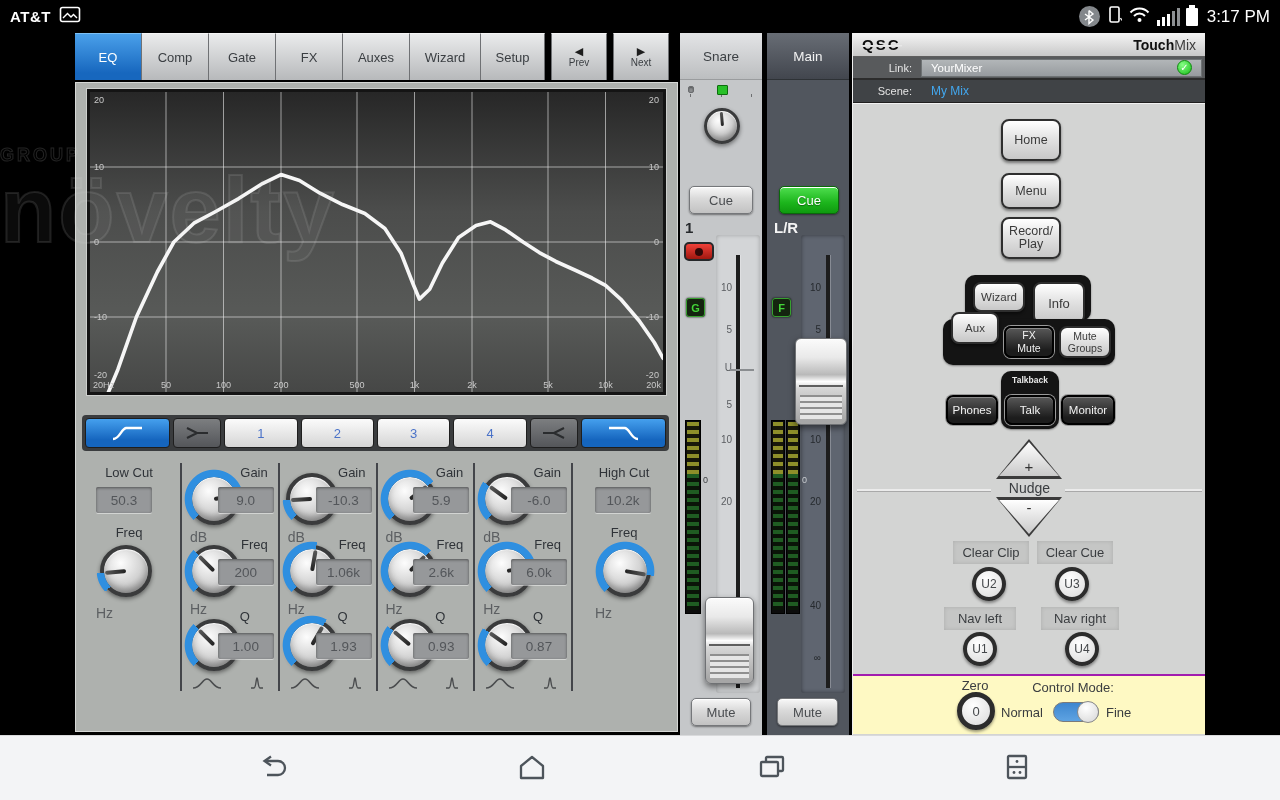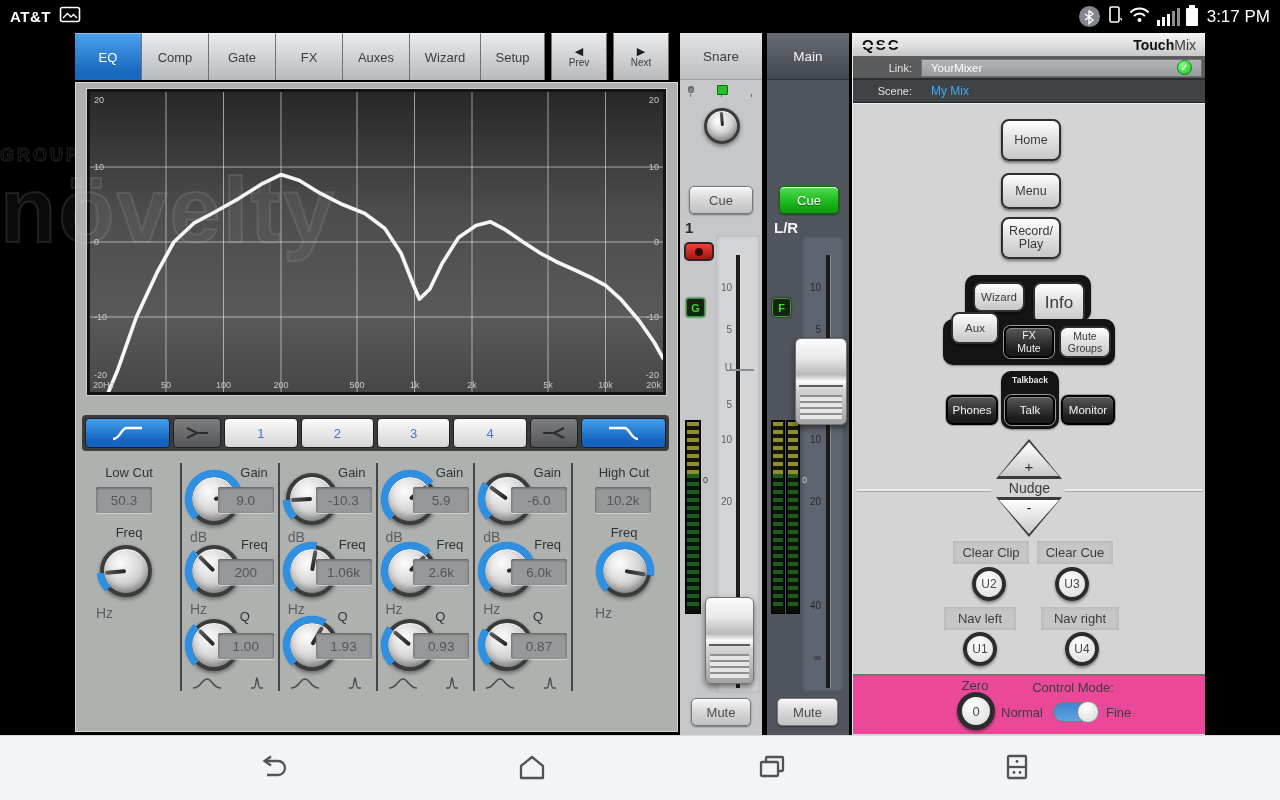--- a/index.html
+++ b/index.html
@@ -132,21 +132,21 @@
   .tm b{font-weight:800;color:#101010;}
   .rp-link{height:23px;background:#585a5c;display:flex;align-items:center;border-bottom:2px solid #2c2c2c;box-sizing:border-box;}
   .rp-link .lbl,.rp-scene .lbl{width:68px;text-align:right;padding-right:9px;color:#e4e4e4;font-size:11px;box-sizing:border-box;flex:none;}
   .rp-link .field{flex:1;height:18px;background:linear-gradient(180deg,#b2b6b8,#979b9f);margin-right:3px;
     display:flex;align-items:center;padding:0 9px;color:#fff;font-size:11.5px;border:1px solid #6e7274;box-sizing:border-box;}
   .check{width:15px;height:15px;border-radius:50%;background:radial-gradient(circle at 35% 30%,#86ff86,#17bd17);
     color:#fff;font-size:10px;display:flex;align-items:center;justify-content:center;margin-left:auto;border:1px solid #0c8a0c;box-sizing:border-box;}
   .rp-scene{height:23px;background:#404346;display:flex;align-items:center;border-bottom:1px solid #1f1f1f;box-sizing:border-box;}
   .rp-scene .val{padding-left:10px;color:#42a7ee;font-size:12px;}
   .rp-body{position:relative;height:571px;background:#d3d4d3;border-top:1px solid #f2f2f2;box-sizing:border-box;}
-  .rp-bottom{position:relative;height:60px;background:#ec4899;border-top:2px solid #737373;box-sizing:border-box;}
+  .rp-bottom{position:relative;height:60px;background:#fef9c3;border-top:2px solid #a21caf;box-sizing:border-box;}
   .bevel{position:absolute;background:linear-gradient(180deg,#ffffff,#e3e3e3 45%,#c7c7c7);
     border:2px solid #2e2e2e;border-radius:8px;color:#3a3a3a;font-size:12.5px;
     display:flex;align-items:center;justify-content:center;text-align:center;
     box-shadow:0 2px 3px rgba(0,0,0,.45),inset 0 1px 0 #fff;box-sizing:border-box;}
   .darkb{position:absolute;background:linear-gradient(180deg,#585858,#1c1c1c 80%);
     border:2px solid #000;border-radius:7px;color:#f2f2f2;font-size:12px;
     display:flex;align-items:center;justify-content:center;text-align:center;
     box-shadow:0 0 0 1px #9a9a9a,inset 0 1px 0 rgba(255,255,255,.3);box-sizing:border-box;}
   .pod{position:absolute;background:#141414;border-radius:10px;box-shadow:0 1px 2px rgba(0,0,0,.4);}
   .ml{white-space:pre-line;line-height:13px;}
@@ -554,21 +554,21 @@
     </div>
 
     <div class="rp-body">
       <div class="bevel" style="left:148px;top:15px;width:60px;height:42px">Home</div>
       <div class="bevel" style="left:148px;top:69px;width:60px;height:36px">Menu</div>
       <div class="bevel ml" style="left:148px;top:113px;width:60px;height:42px">Record/
 Play</div>
 
       <div class="pod" style="left:112px;top:171px;width:126px;height:46px"></div>
       <div class="bevel" style="left:120px;top:178px;width:52px;height:30px;font-size:11.5px">Wizard</div>
-      <div class="bevel" style="left:180px;top:178px;width:52px;height:42px;font-size:17px">Info</div>
+      <div class="bevel" style="left:180px;top:178px;width:52px;height:42px;font-size:13px">Info</div>
       <div class="pod" style="left:90px;top:215px;width:172px;height:46px"></div>
       <div class="bevel" style="left:98px;top:208px;width:48px;height:32px;font-size:11.5px">Aux</div>
       <div class="darkb ml" style="left:151px;top:222px;width:50px;height:32px;font-size:10.5px">FX
 Mute</div>
       <div class="bevel ml" style="left:206px;top:222px;width:52px;height:32px;font-size:10.5px;line-height:12px">Mute
 Groups</div>
 
       <div class="pod" style="left:148px;top:267px;width:58px;height:58px">
         <div style="color:#e8e8e8;font-size:8.5px;text-align:center;margin-top:4px;font-weight:bold">Talkback</div>
       </div>

